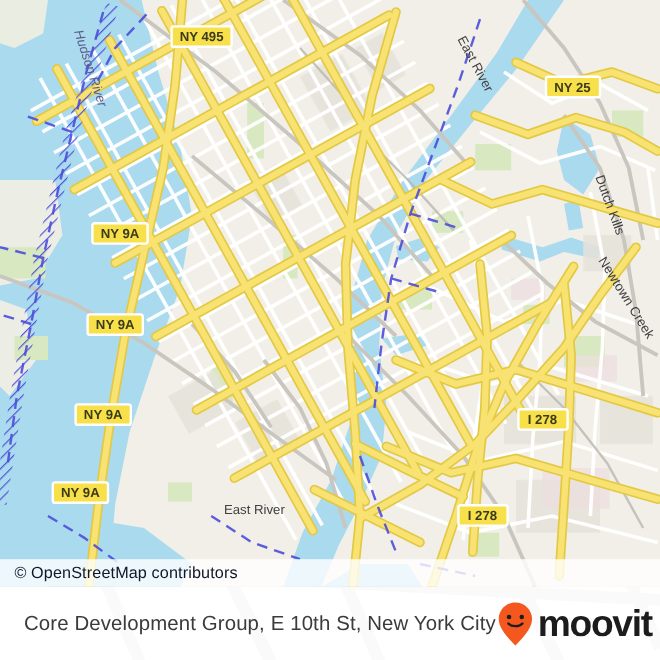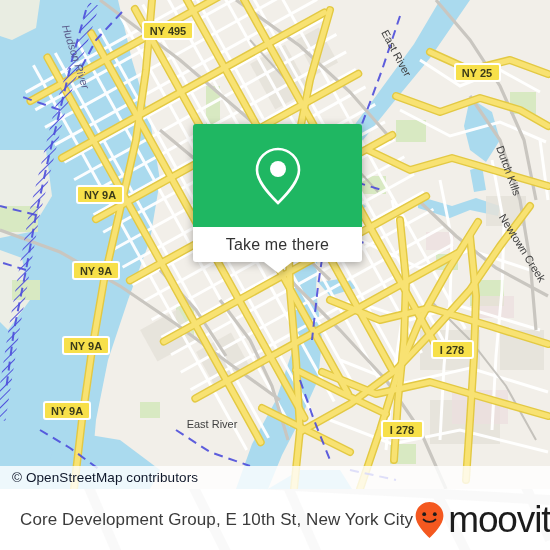--- a/index.html
+++ b/index.html
@@ -60,22 +60,22 @@
   }
   .footer-ghost{position:absolute;left:0;top:-489px;width:550px;height:550px;opacity:.05;}
   .footer-row{
     position:relative;z-index:2;height:61px;
     display:flex;align-items:center;justify-content:space-between;
     box-sizing:border-box;padding:0 16px 0 20px;
   }
   .addr{font-size:17px;color:#3b3b3b;letter-spacing:.1px;white-space:nowrap;}
   .brand{display:flex;align-items:center;gap:2px;}
   .brand-word{
-    font-size:37px;color:#1c1c1c;letter-spacing:-1.1px;
-    font-weight:400;line-height:1;
+    font-size:31px;color:#1c1c1c;letter-spacing:-1.1px;
+    font-weight:700;line-height:1;
   }
 </style>
 </head>
 <body>
 
 <div id="app">
 
   <div class="map">
     <svg class="map-svg" viewBox="0 0 550 489" preserveAspectRatio="none">
       <defs>
@@ -337,32 +337,20 @@
             <text x="452" y="353.5" text-anchor="middle" fill="#3b3b1a">I 278</text>
           </g>
           <g>
             <rect x="382" y="421" width="41" height="17" rx="2" fill="#f7e04a" stroke="#ffffff" stroke-width="2"></rect>
             <text x="402" y="433.5" text-anchor="middle" fill="#3b3b1a">I 278</text>
           </g>
         </g>
       </g>
     </svg>
 
-    <div class="popup">
-      <div class="popup-head">
-        <svg class="pin-svg" width="52" height="62" viewBox="0 0 52 62">
-          <path d="M26 4 C14.4 4 5 13.4 5 25 C5 36 16 48 26 58 C36 48 47 36 47 25 C47 13.4 37.6 4 26 4 Z" fill="none" stroke="#ffffff" stroke-width="2.6"></path>
-          <circle cx="26" cy="24" r="8" fill="#ffffff"></circle>
-        </svg>
-      </div>
-      <div class="popup-foot">
-        <span>Take me there</span>
-      </div>
-      <div class="popup-tail"></div>
-    </div>
 
     <div class="attrib">
       <span>© OpenStreetMap contributors</span>
     </div>
   </div>
 
   <div class="footer">
     <svg class="footer-ghost" viewBox="0 0 550 550" preserveAspectRatio="none">
       <g stroke="#9a9a9a" stroke-width="10" fill="none">
         <path d="M60,420 L120,560"></path>

